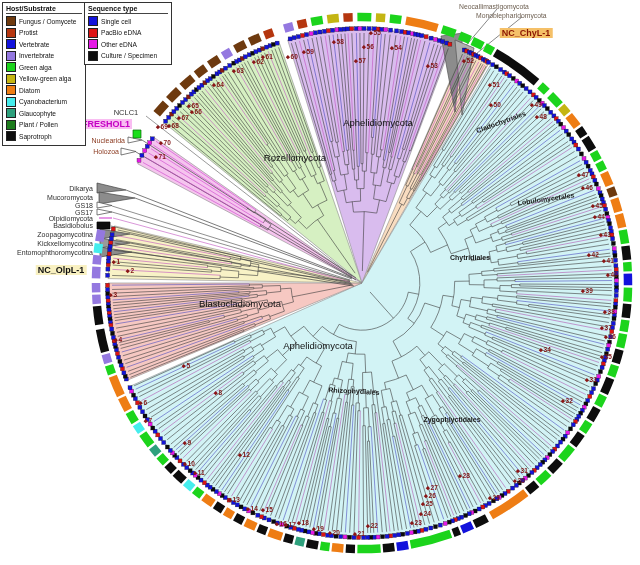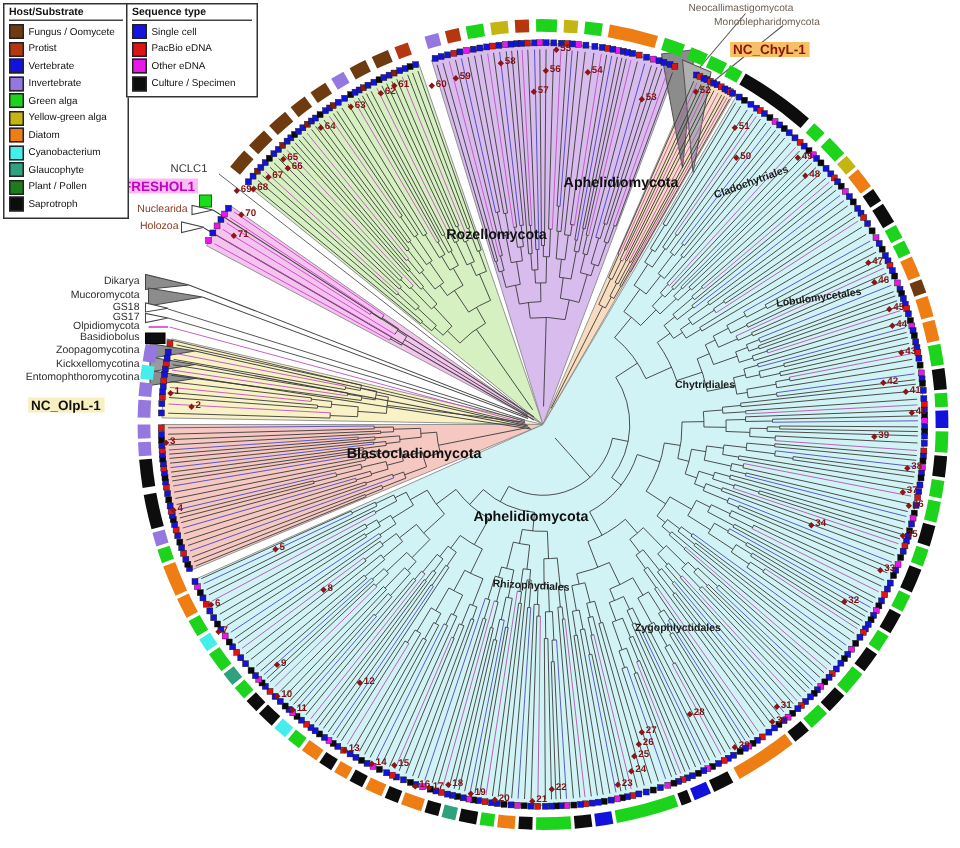--- a/index.html
+++ b/index.html
@@ -9,21 +9,21 @@
   #overlay{position:absolute;left:0;top:0;width:640px;height:565px;pointer-events:none;}
   .legend{position:absolute;background:#fff;border:1px solid #333;padding:2px 3px;z-index:5;}
   #legend-host{left:2px;top:2px;width:76px;}
   #legend-seq{left:84px;top:2px;width:80px;}
   .lg-title{font-size:7px;font-weight:bold;color:#111;border-bottom:1px solid #444;
             padding-bottom:1px;margin-bottom:2px;white-space:nowrap;}
   .lg-row{display:flex;align-items:center;gap:3px;margin:1.5px 0;}
   .lg-sw{width:8px;height:8px;border:0.5px solid #222;flex:0 0 auto;}
   .lg-lb{font-size:6.6px;color:#111;white-space:nowrap;}
   .lbl{position:absolute;white-space:nowrap;transform:translate(-50%,-50%);}
-  .lbl-clade{font-size:9.5px;font-weight:bold;color:#101010;margin-left:36px;}
+  .lbl-clade{font-size:9.5px;font-weight:normal;color:#101010;}
   .lbl-order{font-size:7px;font-weight:bold;color:#1a1a1a;}
   .lbl-left{font-size:7px;color:#2e2e2e;transform:translate(-100%,-50%);}
   .lbl-holo{font-size:7px;color:#8b3a20;transform:translate(-100%,-50%);}
   .lbl-top{font-size:6.8px;color:#6e6052;transform:translate(0,-50%);}
   .callout-plain{font-size:7.5px;color:#333;}
   .callout-freshol{font-size:9px;font-weight:bold;color:#c400c4;background:#f9bdf2;padding:0 2px;}
   .callout-olpl{font-size:9px;font-weight:bold;color:#111;background:#f8f0c0;padding:0 2px;}
   .callout-chyl{font-size:9px;font-weight:bold;color:#8b1500;background:#f5c068;padding:0 2px;}
   .node{position:absolute;transform:translate(-50%,-50%);display:flex;align-items:center;gap:1px;
         font-size:6.5px;font-weight:bold;color:#801414;line-height:1;}
@@ -1652,22 +1652,22 @@
       <div class="lbl lbl-clade" style="left: 378px; top: 122px;">Aphelidiomycota</div>
       <div class="lbl lbl-clade" style="left: 318px; top: 345px;">Aphelidiomycota</div>
       <div class="lbl lbl-clade" style="left: 240px; top: 303px;">Blastocladiomycota</div>
       <div class="lbl lbl-order" style="left: 501px; top: 122px; transform: translate(-50%, -50%) rotate(-20deg);">Cladochytriales</div>
       <div class="lbl lbl-order" style="left: 546px; top: 199px; transform: translate(-50%, -50%) rotate(-8deg);">Lobulomycetales</div>
       <div class="lbl lbl-order" style="left: 470px; top: 257px;">Chytridiales</div>
       <div class="lbl lbl-order" style="left: 354px; top: 391px; transform: translate(-50%, -50%) rotate(3deg);">Rhizophydiales</div>
       <div class="lbl lbl-order" style="left: 452px; top: 419px;">Zygophlyctidales</div>
       <div class="lbl callout-plain" style="left: 126px; top: 112px;">NCLC1</div>
       <div class="lbl callout-freshol" style="left: 106px; top: 124px;">FRESHOL1</div>
-      <div class="lbl callout-olpl" style="left: 44px; top: 270px;">NC_OlpL-1</div>
-      <div class="lbl callout-chyl" style="left: 513px; top: 33px;">NC_ChyL-1</div>
+      <div class="lbl callout-olpl" style="left: 61px; top: 270px;">NC_OlpL-1</div>
+      <div class="lbl callout-chyl" style="left: 526px; top: 33px;">NC_ChyL-1</div>
       <div class="lbl lbl-left" style="left: 93px; top: 188px;">Dikarya</div>
       <div class="lbl lbl-left" style="left: 93px; top: 197px;">Mucoromycota</div>
       <div class="lbl lbl-left" style="left: 93px; top: 205px;">GS18</div>
       <div class="lbl lbl-left" style="left: 93px; top: 212px;">GS17</div>
       <div class="lbl lbl-left" style="left: 93px; top: 218px;">Olpidiomycota</div>
       <div class="lbl lbl-left" style="left: 93px; top: 225px;">Basidiobolus</div>
       <div class="lbl lbl-left" style="left: 93px; top: 234px;">Zoopagomycotina</div>
       <div class="lbl lbl-left" style="left: 93px; top: 243px;">Kickxellomycotina</div>
       <div class="lbl lbl-left" style="left: 93px; top: 252px;">Entomophthoromycotina</div>
       <div class="lbl lbl-holo" style="left: 125px; top: 140px;">Nuclearida</div>

